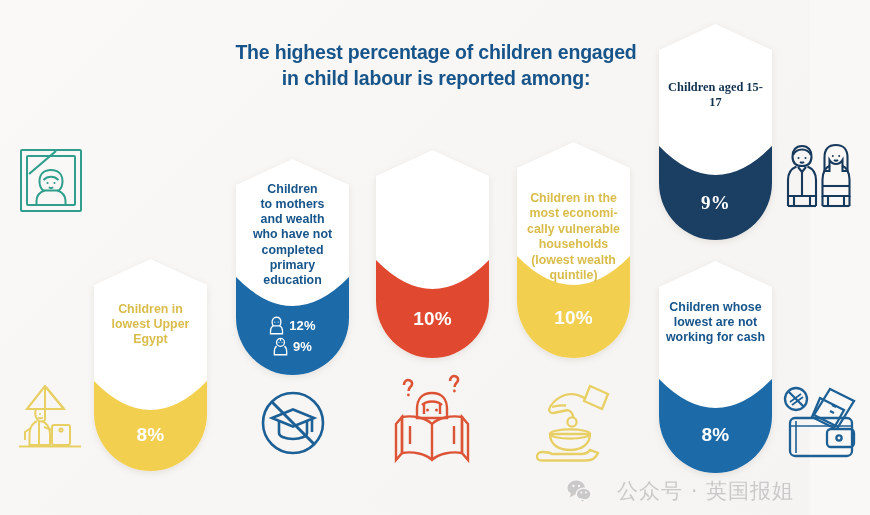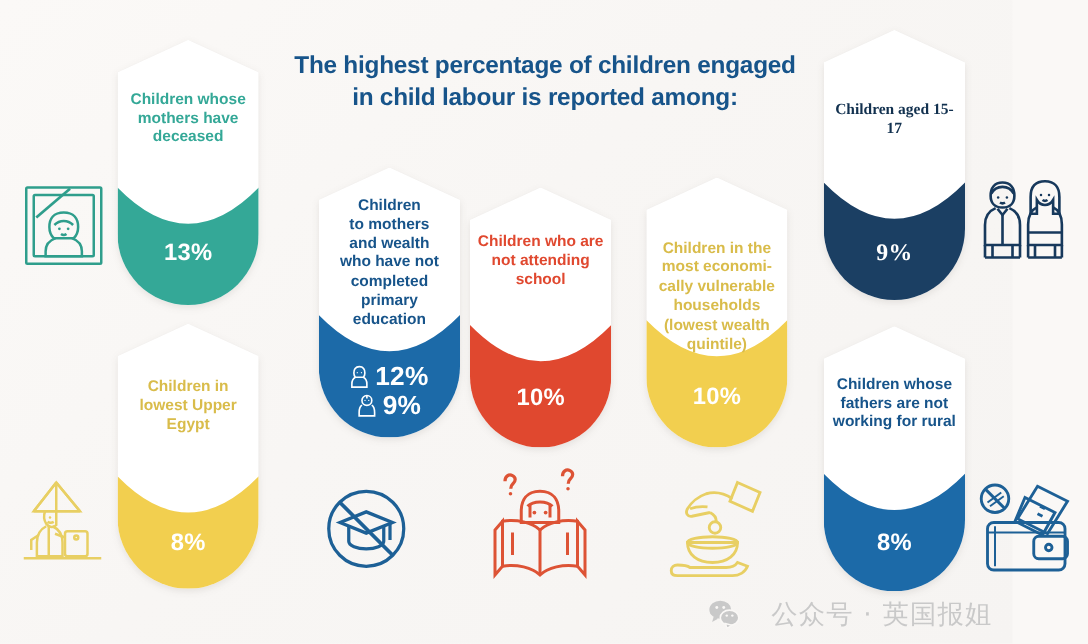--- a/index.html
+++ b/index.html
@@ -65,21 +65,21 @@
     position: absolute;
     left: 0;
     width: 113px;
     text-align: center;
     color: #ffffff;
     font-size: 19px;
     font-weight: bold;
     letter-spacing: 0.2px;
   }
   .card .value.dual {
-    font-size: 21px;
+    font-size: 13px;
     line-height: 1.0;
   }
   .dual-row {
     display: flex;
     align-items: center;
     justify-content: center;
     gap: 5px;
     margin: 2px 0;
   }
   .dual-row svg { width: 15px; height: 19px; }
@@ -108,39 +108,22 @@
     display: block;
   }
 </style>
 </head>
 <body>
 
 <div id="stage">
 
   <div class="title">The highest percentage of children engaged in child labour is reported among:</div>
 
-  <div class="card" style="left:94px; top:32px; height:212px;">
-    <div class="shield">
-      <svg viewBox="0 0 113 212" preserveAspectRatio="none">
-        <defs>
-          <clipPath id="clip1">
-            <path d="M56.5 0 L113 26 L113 155 A56.5 57 0 0 1 0 155 L0 26 Z"></path>
-          </clipPath>
-        </defs>
-        <g clip-path="url(#clip1)">
-          <rect x="0" y="0" width="113" height="212" fill="#ffffff"></rect>
-          <path d="M0 118 Q56.5 176 113 118 L113 212 L0 212 Z" fill="#34a897"></path>
-        </g>
-      </svg>
-    </div>
-    <div class="label" style="top:40px; color:#34a897;">Children whose mothers have deceased</div>
-    <div class="value" style="top:160px;">13%</div>
-  </div>
-
-  <div class="card" style="left:236px; top:134px; height:216px;margin-left:19px;">
+
+  <div class="card" style="left:236px; top:159px; height:216px;">
     <div class="shield">
       <svg viewBox="0 0 113 216" preserveAspectRatio="none">
         <defs>
           <clipPath id="clip2">
             <path d="M56.5 0 L113 26 L113 159 A56.5 57 0 0 1 0 159 L0 26 Z"></path>
           </clipPath>
         </defs>
         <g clip-path="url(#clip2)">
           <rect x="0" y="0" width="113" height="216" fill="#ffffff"></rect>
           <path d="M0 118 Q56.5 176 113 118 L113 216 L0 216 Z" fill="#1c6aa8"></path>
@@ -186,21 +169,20 @@
           <clipPath id="clip3">
             <path d="M56.5 0 L113 26 L113 151 A56.5 57 0 0 1 0 151 L0 26 Z"></path>
           </clipPath>
         </defs>
         <g clip-path="url(#clip3)">
           <rect x="0" y="0" width="113" height="208" fill="#ffffff"></rect>
           <path d="M0 110 Q56.5 168 113 110 L113 208 L0 208 Z" fill="#e0482f"></path>
         </g>
       </svg>
     </div>
-    <div class="label" style="top:36px; color:#e0482f;">Children who are not attending school</div>
     <div class="value" style="top:158px;">10%</div>
   </div>
 
   <div class="card" style="left:517px; top:142px; height:216px;">
     <div class="shield">
       <svg viewBox="0 0 113 216" preserveAspectRatio="none">
         <defs>
           <clipPath id="clip4">
             <path d="M56.5 0 L113 26 L113 159 A56.5 57 0 0 1 0 159 L0 26 Z"></path>
           </clipPath>
@@ -265,21 +247,21 @@
           <clipPath id="clip7">
             <path d="M56.5 0 L113 26 L113 155 A56.5 57 0 0 1 0 155 L0 26 Z"></path>
           </clipPath>
         </defs>
         <g clip-path="url(#clip7)">
           <rect x="0" y="0" width="113" height="212" fill="#ffffff"></rect>
           <path d="M0 118 Q56.5 176 113 118 L113 212 L0 212 Z" fill="#1c6aa8"></path>
         </g>
       </svg>
     </div>
-    <div class="label" style="top:39px; color:#17548a;">Children whose fathers are not working for rural</div>
+    <div class="label" style="top:39px; color:#17548a;">Children whose lowest are not working for cash</div>
     <div class="value" style="top:163px;">8%</div>
   </div>
 
   <div class="deco" style="left:18px; top:146px;">
     <svg width="66" height="68" viewBox="0 0 66 68" fill="none" stroke="#2f9e8c" stroke-width="2">
       <rect x="3" y="4" width="60" height="61" rx="1"></rect>
       <rect x="9" y="10" width="48" height="49" rx="1"></rect>
       <path d="M33 24 C25 24 21.5 29 21.5 35.5 C21.5 40 23.5 43 25 44.5 L41 44.5 C42.5 43 44.5 40 44.5 35.5 C44.5 29 41 24 33 24 Z"></path>
       <path d="M25.5 34 C27.5 32 30 30.8 33 30.8 C36 30.8 38.5 32 40.5 34"></path>
       <circle cx="29.5" cy="37" r="1.1" fill="#2f9e8c" stroke="none"></circle>

